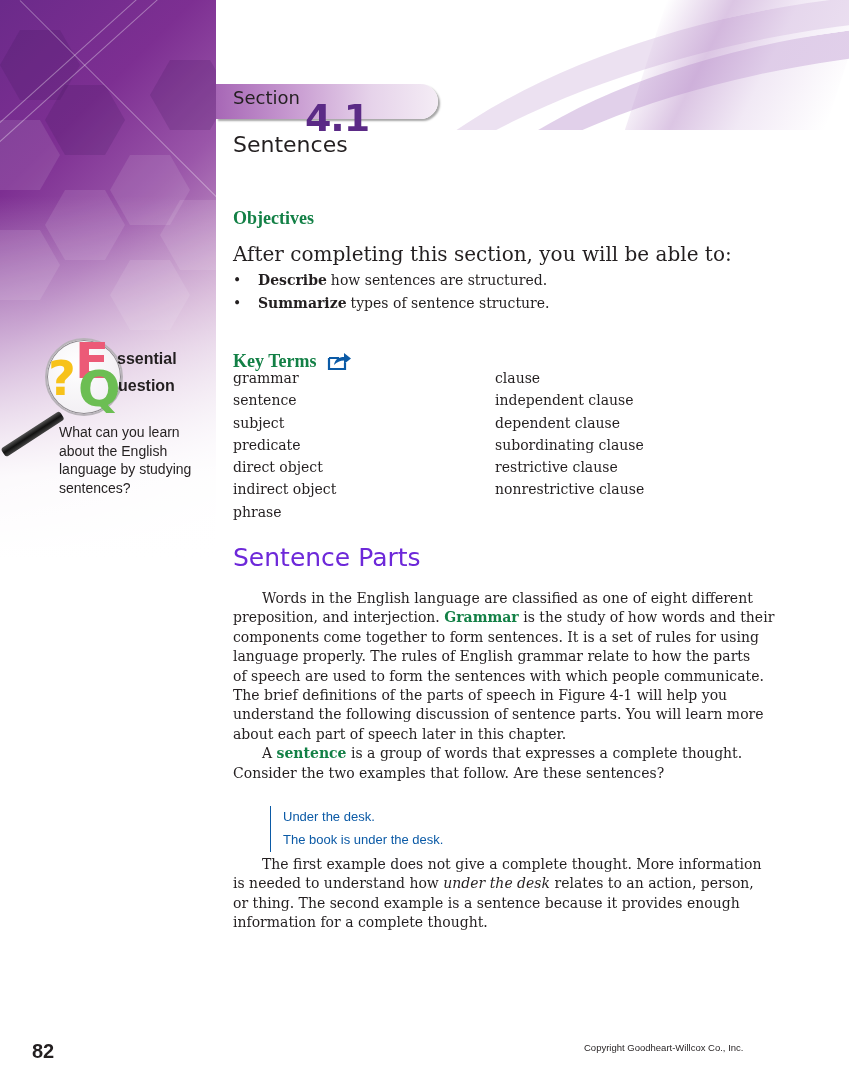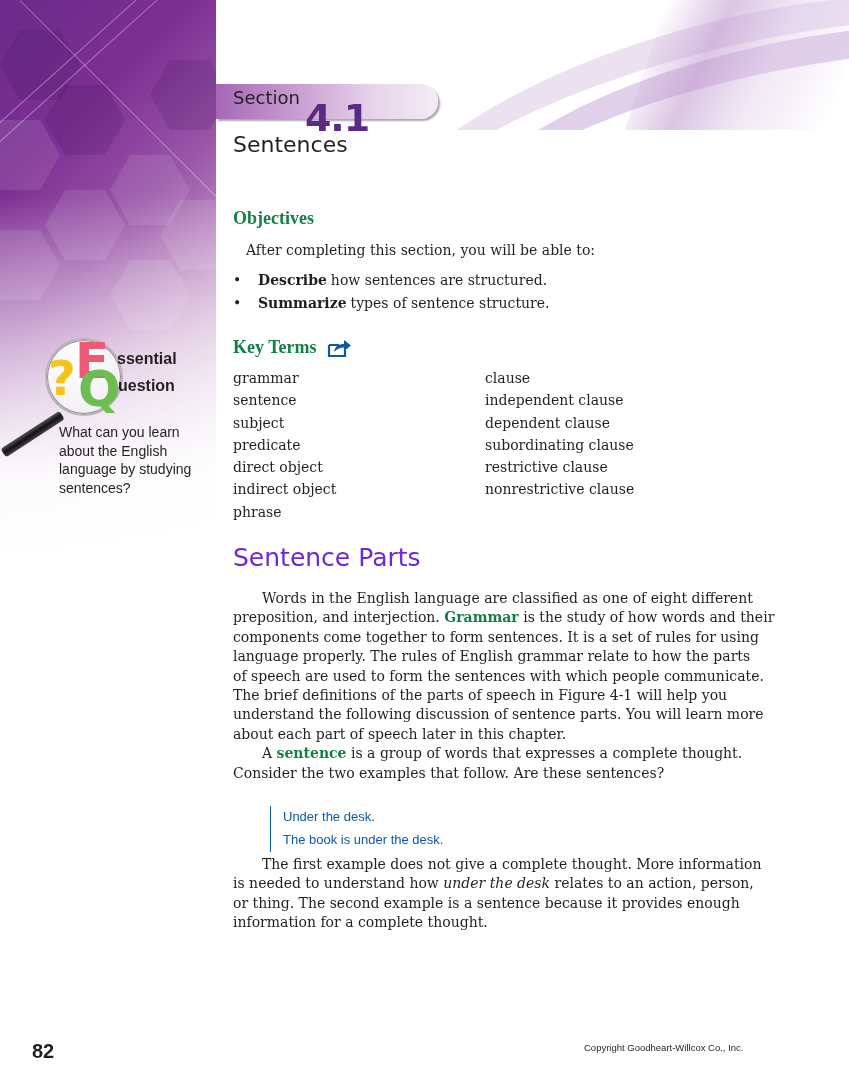--- a/index.html
+++ b/index.html
@@ -51,33 +51,33 @@
   .section-title {
     position: absolute; left: 233px; top: 132px;
     font-family: "DejaVu Sans", "Liberation Sans", sans-serif; font-size: 22px; color: #231f20;
   }
 
   .green-head {
     position: absolute; left: 233px;
     font-family: Liberation Serif, serif; font-weight: bold; font-size: 18px; color: #138046;
   }
   .objectives-head { top: 208px; }
-  .objectives-intro { position: absolute; left: 246px; top: 242px; font-size: 14px; }
+  .objectives-intro { position: absolute; left: 233px; top: 242px; font-size: 20px; }
   .objectives-list { position: absolute; left: 233px; top: 272px; list-style: none; font-size: 14px; }
   .objectives-list li { height: 23px; display: flex; }
   .objectives-list .bullet { width: 25px; }
   .objectives-list b { margin-right: 4px; }
 
-  .keyterms-head { top: 337px; display: flex; align-items: center; }
+  .keyterms-head { top: 351px; display: flex; align-items: flex-start; }
   .keyterms-head .share-icon { margin-left: 10px; width: 26px; height: 20px; display: inline-block; }
 
   .terms-col { position: absolute; top: 370px; list-style: none; font-size: 14px; }
   .terms-col li { height: 22.3px; }
   .terms-col.left { left: 233px; }
-  .terms-col.right { left: 485px; }
+  .terms-col.right { left: 495px; }
 
   .h2 {
     position: absolute; left: 233px; top: 543px;
     font-family: "DejaVu Sans", "Liberation Sans", sans-serif; font-size: 25px; color: #6d28d9;
   }
 
   .body-text { position: absolute; left: 233px; width: 515px; font-size: 14px; line-height: 19.4px; }
   .body-text .line { white-space: nowrap; }
   .indent { padding-left: 29px; }
   .term { color: #138046; font-weight: bold; }

